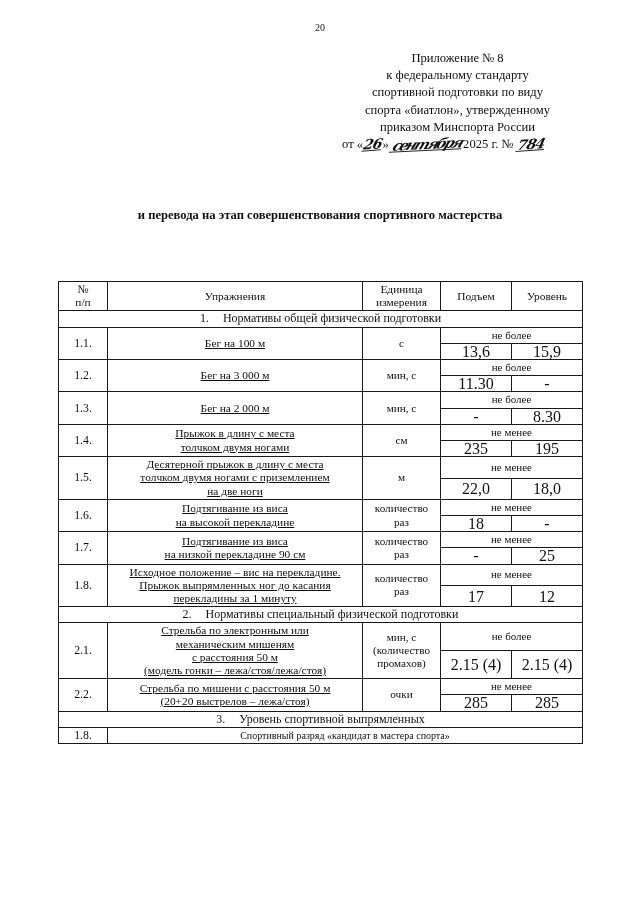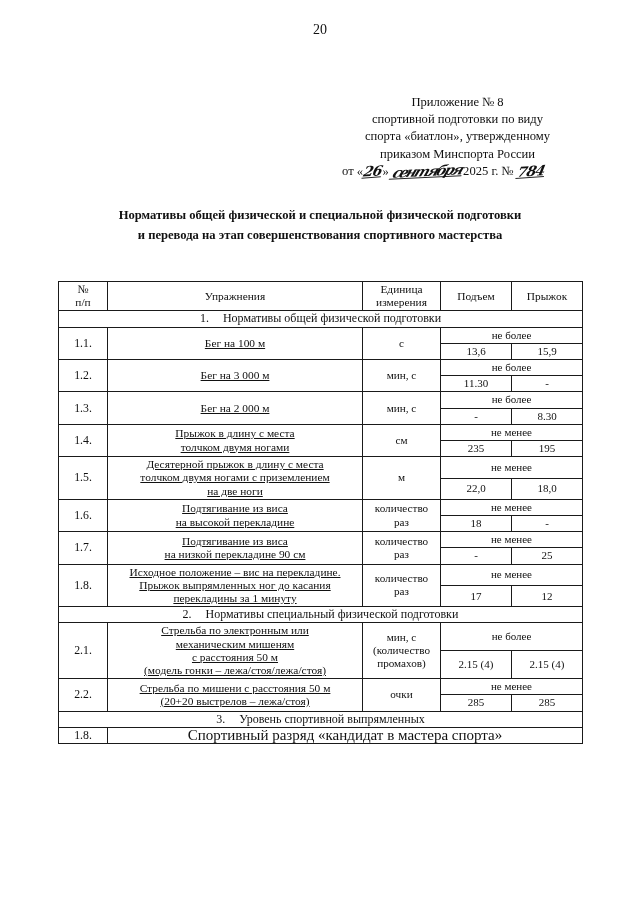--- a/index.html
+++ b/index.html
@@ -20,31 +20,30 @@
     left: 0; top: 0;
     width: 640px;
     height: 902px;
   }
   .page-number {
     position: absolute;
     left: 0;
     top: 22px;
     width: 640px;
     text-align: center;
-    font-size: 14px;
+    font-size: 10px;
   }
   .appendix-block {
     position: absolute;
     left: 330px;
     top: 50px;
     width: 255px;
     text-align: center;
     font-size: 12.6px;
     line-height: 17.2px;
-    margin-top: 44px;
   }
   .appendix-block .ln { display: block; white-space: nowrap; }
   .dateline {
     display: block;
     white-space: nowrap;
     position: relative;
     text-align: left;
     padding-left: 12px;
   }
   .hand {
@@ -110,44 +109,44 @@
   td.section {
     text-align: center;
     font-size: 12px;
     padding: 2px 0;
   }
   td.section .numlbl { margin-right: 14px; }
   td.limit {
     font-size: 11px;
     padding: 1px 0;
   }
-  td.val { font-size: 11px; }
+  td.val { font-size: 16px; }
   td.exercise { font-size: 11.4px; text-decoration: underline; }
   td.unit { font-size: 11.2px; }
   td.numcell { font-size: 11.8px; }
-  td.qual { font-size: 15px; }
+  td.qual { font-size: 10px; }
   .nowrapline { display: block; white-space: nowrap; }
 </style>
 </head>
 <body>
 
 <div class="page">
 
   <div class="page-number">20</div>
 
   <div class="appendix-block">
     <span class="ln">Приложение № 8</span>
+    <span class="ln">к федеральному стандарту</span>
     <span class="ln">спортивной подготовки по виду</span>
     <span class="ln">спорта «биатлон», утвержденному</span>
     <span class="ln">приказом Минспорта России</span>
     <span class="dateline"><span>от «</span><span class="hand num">26</span><span>»</span> <span class="hand month">сентября</span><span>2025 г. №</span> <span class="hand num">784</span></span>
   </div>
 
   <div class="doc-title">
-    <span class="ln">Нормативы общей физической и специальной физической подготовки</span>
     <span class="ln">и перевода на этап совершенствования спортивного мастерства</span>
   </div>
 
   <table class="norms">
     <colgroup>
       <col class="c-num">
         <col class="c-ex">
         <col class="c-unit">
         <col class="c-boys">
         <col class="c-girls">
@@ -157,21 +156,21 @@
         <th class="hdr">
           <span class="nowrapline">№</span>
           <span class="nowrapline">п/п</span>
         </th>
         <th class="hdr">Упражнения</th>
         <th class="hdr">
           <span class="nowrapline">Единица</span>
           <span class="nowrapline">измерения</span>
         </th>
         <th class="hdr">Подъем</th>
-        <th class="hdr">Прыжок</th>
+        <th class="hdr">Уровень</th>
       </tr>
     </thead>
     <tbody>
         <tr>
           <td class="section" colspan="5"><span class="numlbl">1.</span><span>Нормативы общей физической подготовки</span></td>
         </tr>
         <tr>
           <td class="numcell" rowspan="2">1.1.</td>
           <td class="exercise" rowspan="2">
             <span class="nowrapline">Бег на 100 м</span>

